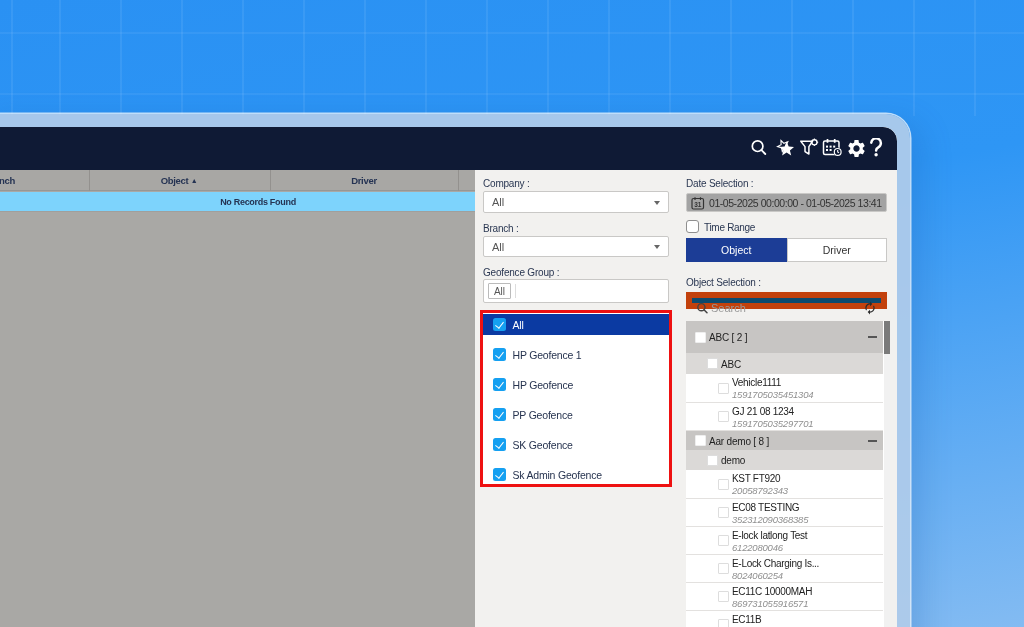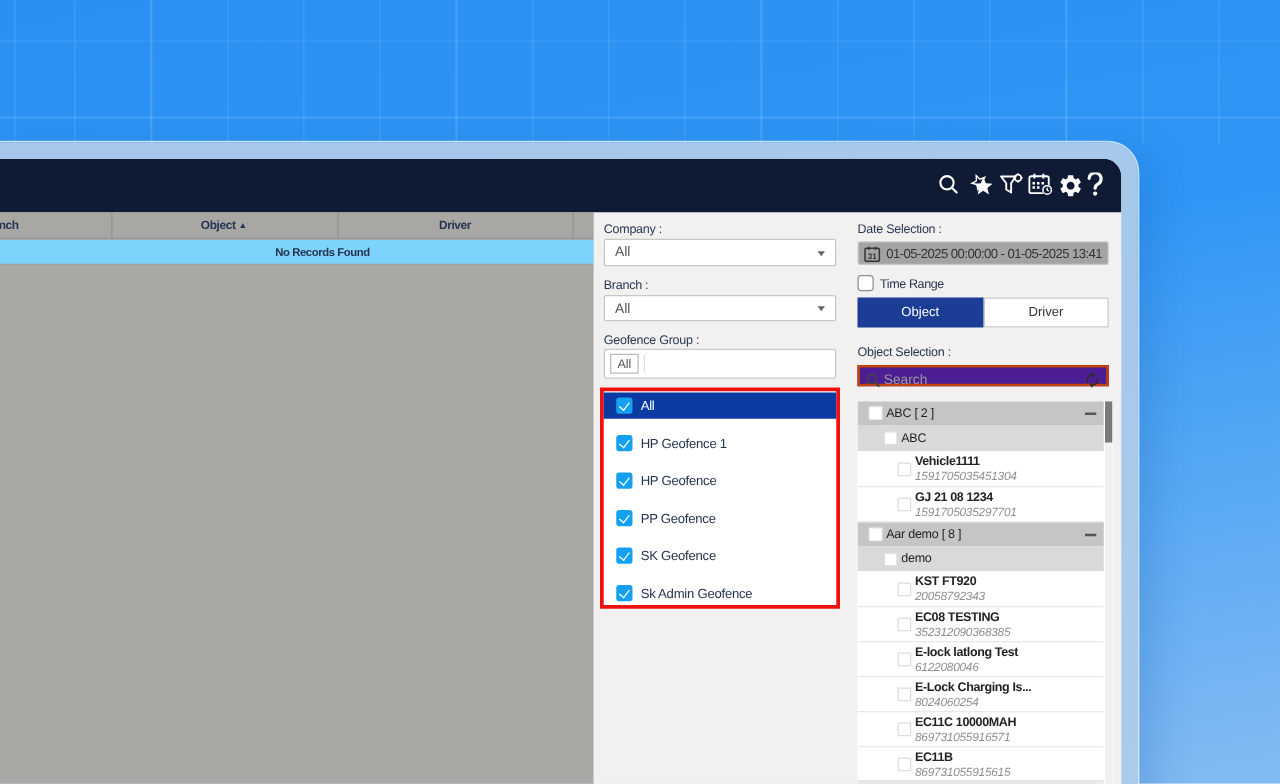--- a/index.html
+++ b/index.html
@@ -37,32 +37,32 @@
 .redbox li.selrow{background:#0b3aa2;color:#fff;}
 .cbx{width:13px;height:13px;border-radius:2.5px;background:#15a0f1;margin-right:6.5px;position:relative;flex:0 0 13px;}
 .cbx:after{content:"";position:absolute;left:4px;top:1.6px;width:3.8px;height:7px;border:solid #fff;border-width:0 1.9px 1.9px 0;transform:rotate(38deg);}
 
 .dateinp{position:absolute;left:211px;top:23px;width:201px;height:19px;background:#a3a3a3;border:1px solid #c9c8c6;border-radius:2px;}
 .dateinp .txt{position:absolute;left:22px;top:3px;font-size:10.5px;color:#333;letter-spacing:-0.45px;white-space:nowrap;}
 .trcb{position:absolute;left:211px;top:50px;width:13px;height:13px;background:#fff;border:1.4px solid #8f8f8f;border-radius:3px;}
 .btns{position:absolute;left:211px;top:68px;width:201px;height:24px;}
 .btnl{position:absolute;left:0;top:0;width:100.5px;height:24px;background:#1c3d96;color:#fff;font-size:10.5px;text-align:center;line-height:24px;}
 .btnr{position:absolute;left:100.5px;top:0;width:100.5px;height:24px;background:#fff;border:1px solid #c9c8c6;color:#333;font-size:10.5px;text-align:center;line-height:22px;}
-.search{position:absolute;left:211px;top:122px;width:201px;height:17px;background:#4c1d95;border:2px solid #c2410c;}
+.search{position:absolute;left:211px;top:122px;width:201px;height:17px;background:#0c4a6e;border:6px solid #c2410c;}
 .search .ph{position:absolute;left:19px;top:4px;font-size:11px;color:#9a9a9a;}
 
 .tree{position:absolute;left:211px;top:151px;width:204px;bottom:0;background:#fff;overflow:hidden;}
 .row{position:relative;width:197px;}
 .grow{background:#c7c5c3;}
 .srow{background:#dbd9d7;}
 .vrow{background:#fff;border-bottom:1px solid #e3e1df;}
 .tcb{position:absolute;width:11px;height:11px;background:#fff;border:1px solid #ddd;border-radius:1px;top:50%;margin-top:-5.5px;}
 .gname{position:absolute;left:23px;top:50%;transform:translateY(-50%);font-size:10px;font-weight:400;color:#222;letter-spacing:-0.2px;}
 .minus{position:absolute;right:6px;top:50%;margin-top:-1px;width:9px;height:2px;background:#555;}
-.vname{position:absolute;left:46px;top:3px;font-size:10px;font-weight:700;color:#222;letter-spacing:-0.3px;white-space:nowrap;}
+.vname{position:absolute;left:46px;top:3px;font-size:10px;font-weight:400;color:#222;letter-spacing:-0.3px;white-space:nowrap;}
 .vsub{position:absolute;left:46px;top:14.5px;font-size:9.5px;font-style:italic;color:#8f8f8f;letter-spacing:-0.2px;white-space:nowrap;}
 .sbtrack{position:absolute;right:0;top:0;width:6px;bottom:0;background:#f1f1f1;}
 .sbthumb{position:absolute;right:0;top:0;width:6px;height:33px;background:#7a7a7a;}
 </style>
 </head>
 <body>
 <div class="bg"></div>
 <div class="grid"></div>
 <div class="win">
 <div class="content">
@@ -169,21 +169,21 @@
       <svg style="position:absolute;left:4px;top:4px" width="13" height="13" viewBox="0 0 13 13">
             <circle cx="5.4" cy="5.2" r="3.6" fill="none" stroke="#444" stroke-width="1.4"></circle>
             <line x1="8" y1="7.8" x2="11" y2="10.8" stroke="#444" stroke-width="1.5" stroke-linecap="round"></line>
           </svg>
       <span class="ph">Search</span>
       <svg style="position:absolute;right:4px;top:3px" width="14" height="14" viewBox="0 0 24 24">
             <path fill="#2b2b2b" d="M12 6v3l4-4-4-4v3c-4.42 0-8 3.58-8 8 0 1.57.46 3.03 1.24 4.26L6.7 14.8c-.45-.83-.7-1.79-.7-2.8 0-3.31 2.69-6 6-6zm6.76 1.74L17.3 9.2c.44.84.7 1.79.7 2.8 0 3.31-2.69 6-6 6v-3l-4 4 4 4v-3c4.42 0 8-3.58 8-8 0-1.57-.46-3.03-1.24-4.26z"></path>
           </svg>
     </div>
     <div class="tree">
-      <div class="row grow" style="height:19px;">
+      <div class="row grow" style="height:32px;">
             <span class="tcb" style="left:9px;border-color:#eee;"></span>
             <span class="gname">ABC [ 2 ]</span>
             <span class="minus"></span>
           </div>
       <div class="row srow" style="height:21px;">
             <span class="tcb" style="left:21px;"></span>
             <span class="gname" style="left:35px;">ABC</span>
           </div>
       <div class="row vrow" style="height:29px;">
             <span class="tcb" style="left:32px;"></span>

